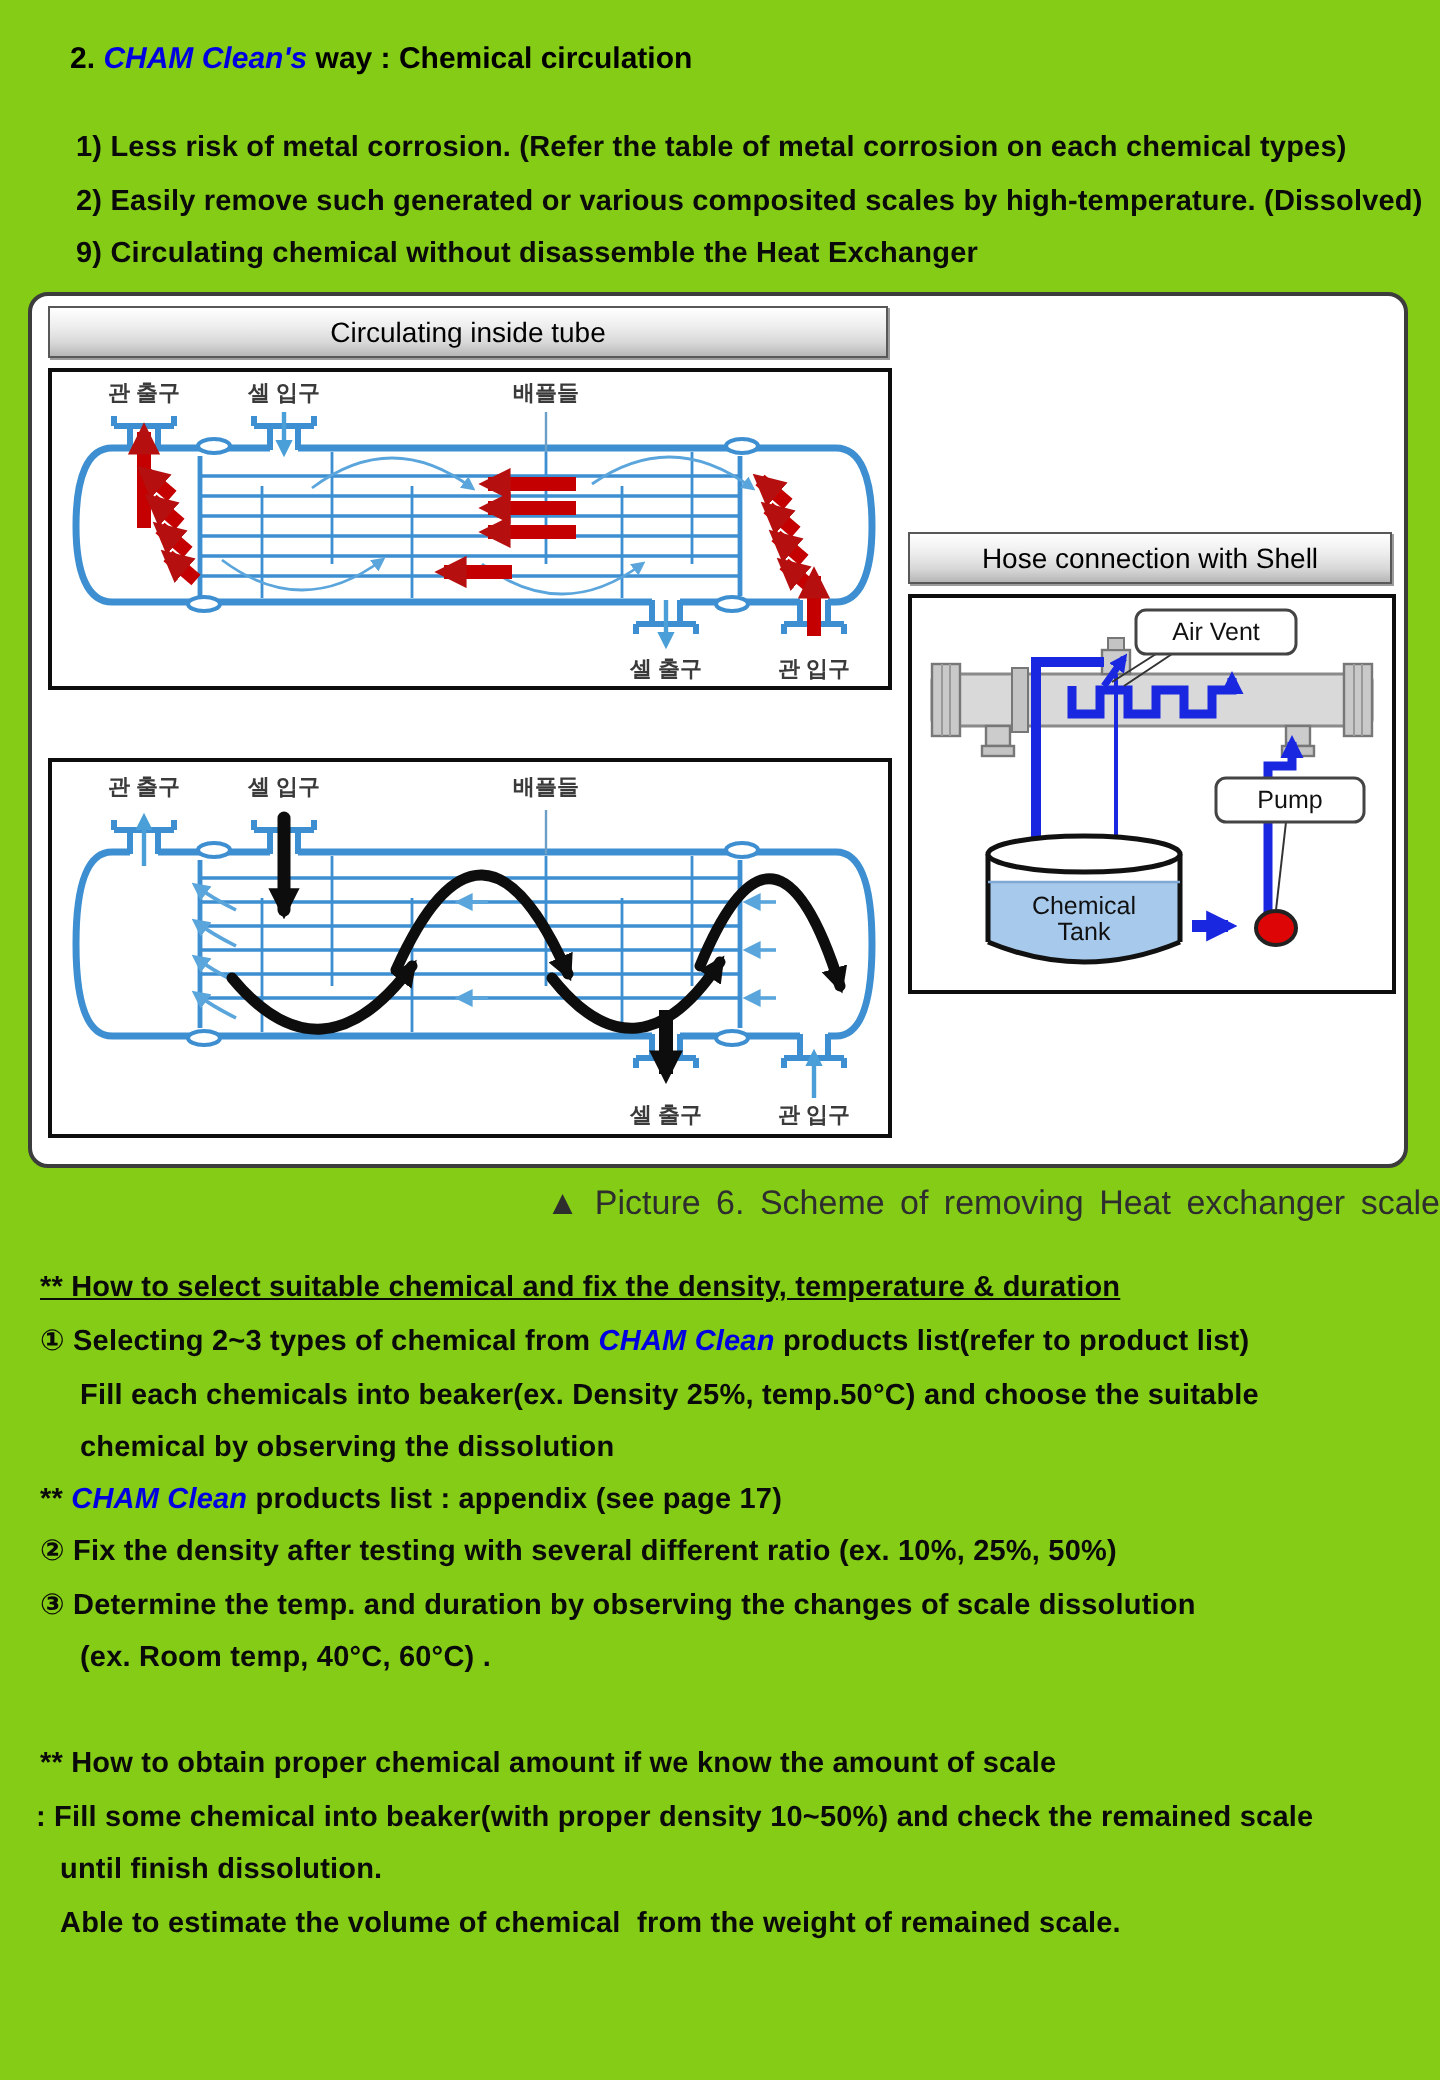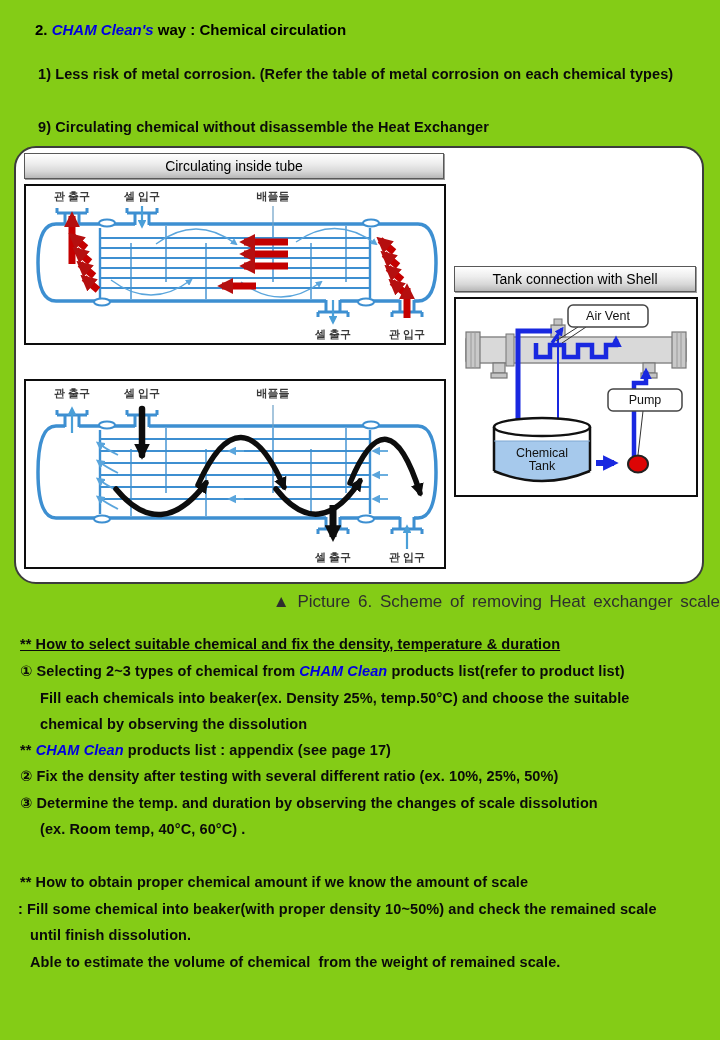--- a/index.html
+++ b/index.html
@@ -4,21 +4,21 @@
 <style>
   html,body { margin:0; padding:0; background:#ffffff; }
   .page { position:relative; width:720px; height:1040px; background:#84cc16;
           font-family:"Liberation Sans","DejaVu Sans",sans-serif; overflow:hidden; }
   .ttl { position:absolute; left:35px; top:21px; font-size:15px; font-weight:bold;
          color:#000; white-space:pre; }
   .brand { color:#0000e0; font-style:italic; }
   .bl { position:absolute; font-size:14.5px; font-weight:bold; color:#0a0a0a;
         white-space:pre; letter-spacing:0.1px; }
   .figure-box { position:absolute; left:14px; top:146px; width:686px; height:434px;
-                border:2px solid #3c3c3c; border-radius:22px; background:#fff; }
+                border:2px solid #3c3c3c; border-radius:10px; background:#fff; }
   .hdr-bar { position:absolute; height:24px;
              background:linear-gradient(180deg,#ffffff 0%,#ededed 40%,#d8d8d8 72%,#b7b7b7 100%);
              border:1px solid #585858; box-shadow:1px 1px 0 #9c9c9c;
              display:flex; align-items:center; justify-content:center;
              font-size:14px; color:#000; }
   .diag { position:absolute; border:2.5px solid #0d0d0d; background:#fff; }
   .diag svg { display:block; }
   .caption { position:absolute; left:0; top:592px; width:720px; text-align:right;
              font-size:17px; color:#2e2e2e; word-spacing:3px; white-space:pre; }
   svg text.klabel { font-size:11px; font-weight:bold; fill:#3a3a3a;
@@ -27,20 +27,21 @@
                     font-family:"Liberation Sans","DejaVu Sans",sans-serif; }
 </style>
 </head>
 <body>
 
 <div class="page">
 
   <div class="ttl"><span>2. </span><span class="brand">CHAM Clean's</span><span> way : Chemical circulation</span></div>
 
   <div class="bl" style="left:38px; top:66px;">1) Less risk of metal corrosion. (Refer the table of metal corrosion on each chemical types)</div>
+  <div class="bl" style="left:38px; top:93px;">2) Easily remove such generated or various composited scales by high-temperature. (Dissolved)</div>
   <div class="bl" style="left:38px; top:119px;">9) Circulating chemical without disassemble the Heat Exchanger</div>
 
   <div class="figure-box">
 
     <div class="hdr-bar" style="left:8px; top:5px; width:418px;">
       <span>Circulating inside tube</span>
     </div>
 
     <div class="diag" style="left:8px; top:36px; width:418px; height:157px;">
       <svg width="418" height="157" viewBox="0 0 418 157">
@@ -186,21 +187,21 @@
 
         <text class="klabel" x="46" y="16" text-anchor="middle">관 출구</text>
         <text class="klabel" x="116" y="16" text-anchor="middle">셀 입구</text>
         <text class="klabel" x="247" y="16" text-anchor="middle">배플들</text>
         <text class="klabel" x="307" y="180" text-anchor="middle">셀 출구</text>
         <text class="klabel" x="381" y="180" text-anchor="middle">관 입구</text>
       </svg>
     </div>
 
     <div class="hdr-bar" style="left:438px; top:118px; width:240px;">
-      <span>Tank connection with Shell</span>
+      <span>Hose connection with Shell</span>
     </div>
 
     <div class="diag" style="left:438px; top:149px; width:240px; height:196px;">
       <svg width="240" height="196" viewBox="0 0 240 196">
         <defs>
           <marker id="d3blue" viewBox="0 0 10 10" refX="7" refY="5" markerWidth="2.6" markerHeight="2.6" orient="auto">
               <path d="M0,0 L10,5 L0,10 z" fill="#1928e0"></path>
             </marker>
           <marker id="d3thin" viewBox="0 0 10 10" refX="7" refY="5" markerWidth="4.5" markerHeight="4.5" orient="auto">
               <path d="M0,0 L10,5 L0,10 z" fill="#1928e0"></path>

